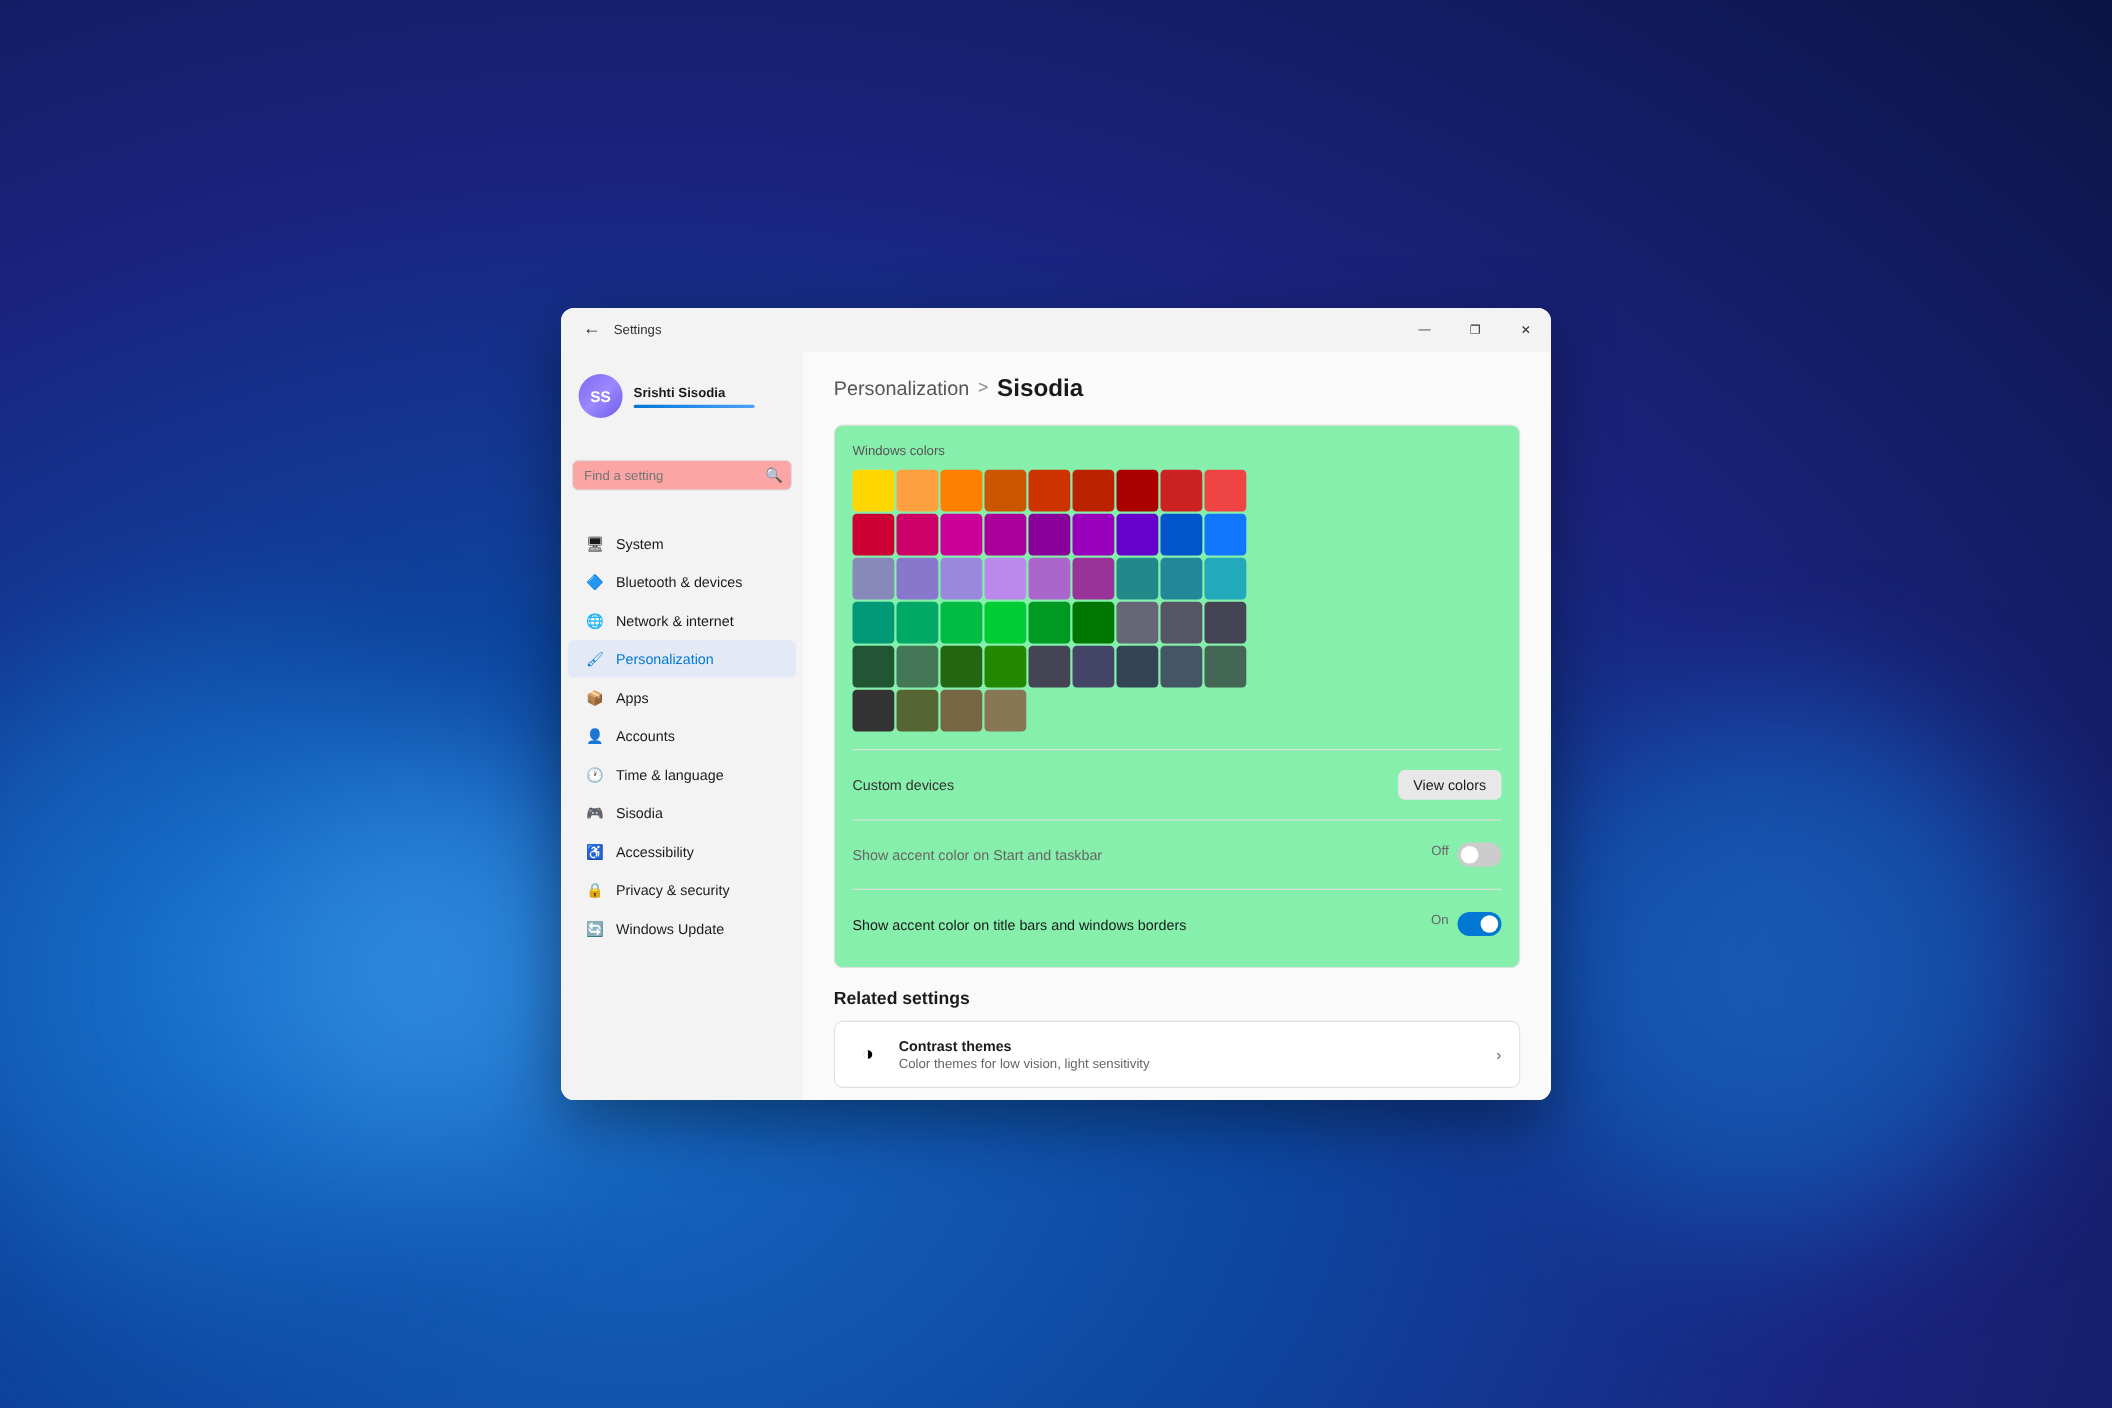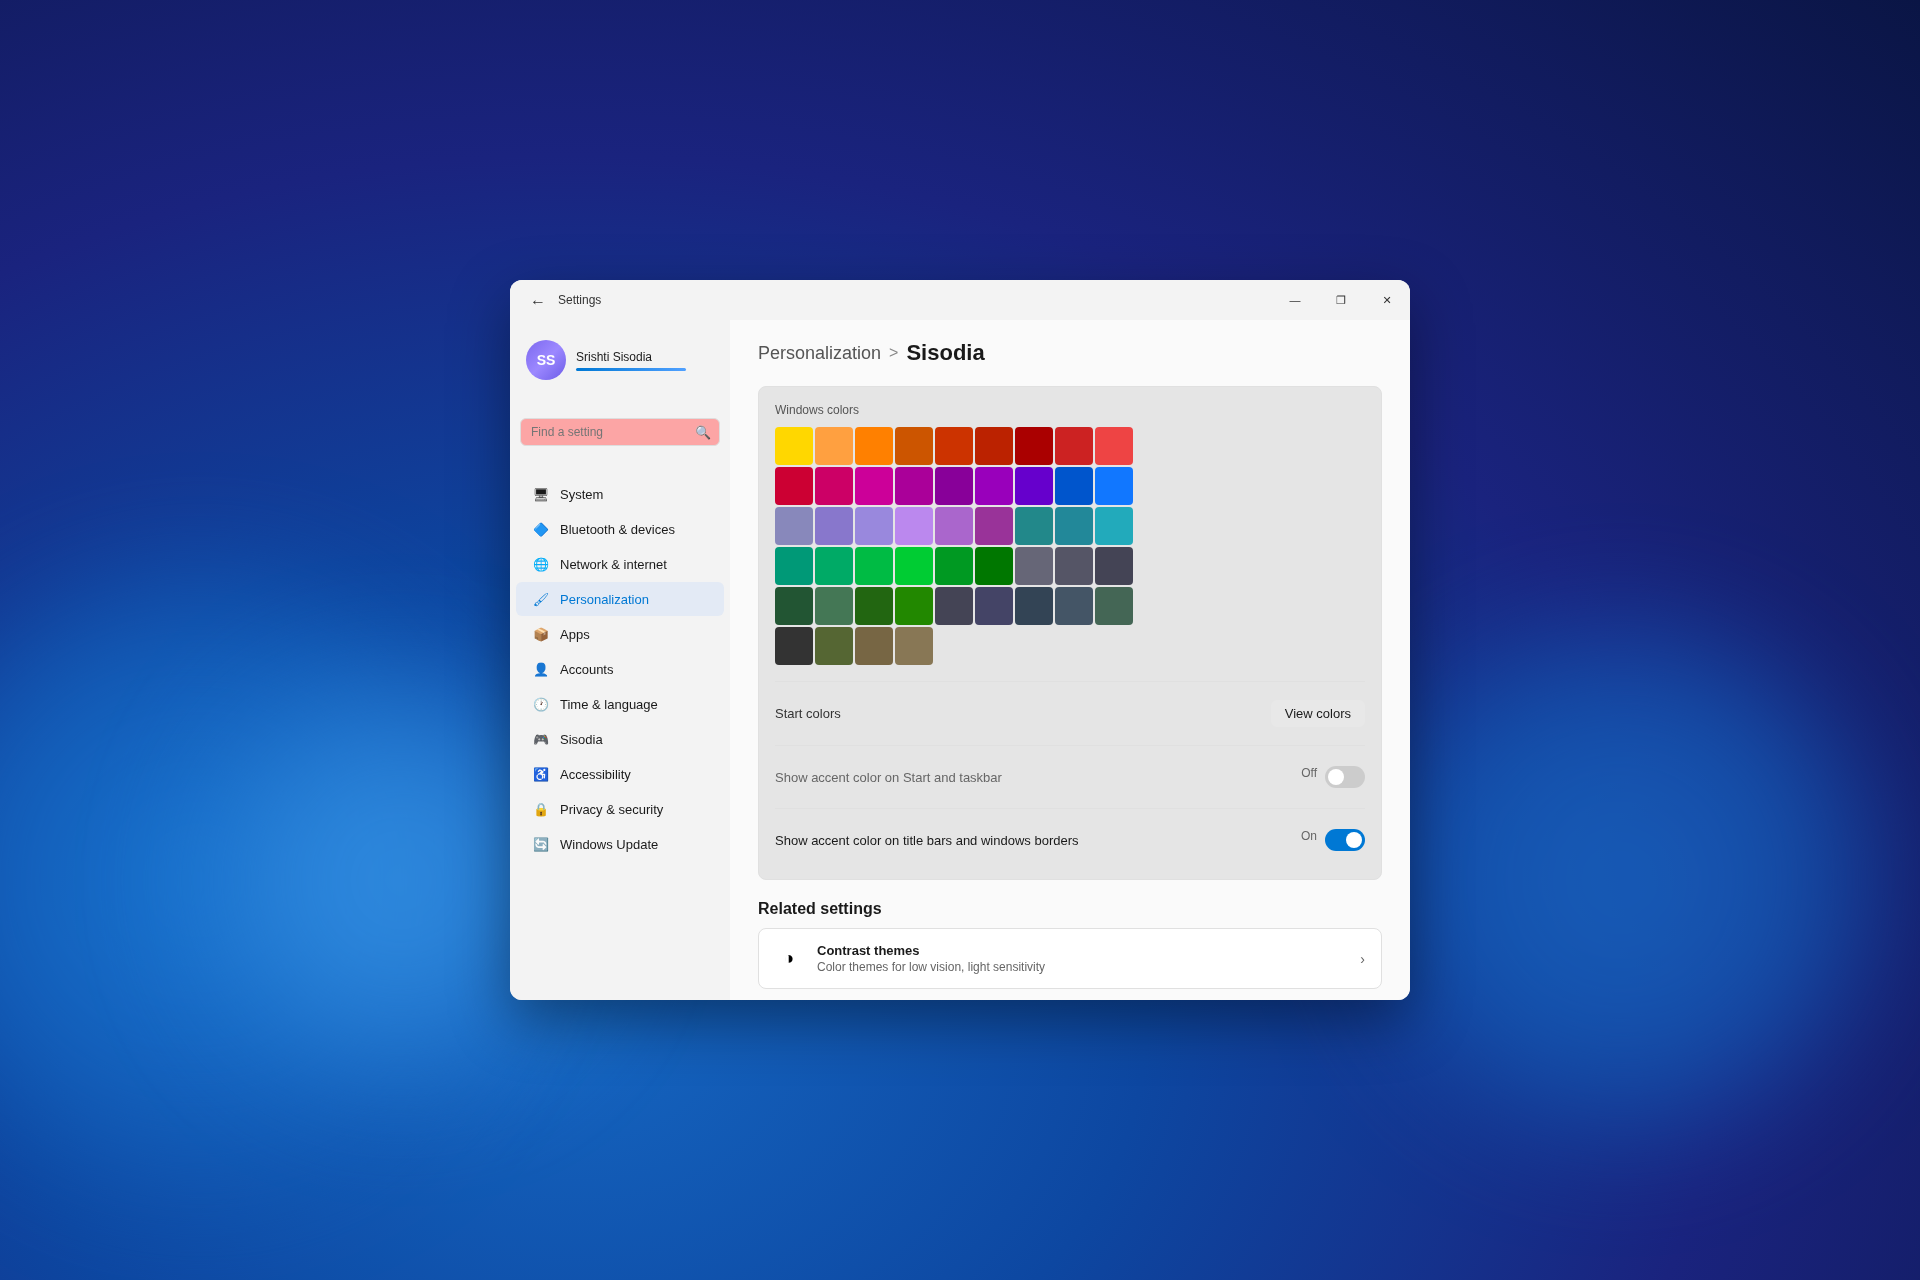--- a/index.html
+++ b/index.html
@@ -120,21 +120,21 @@
       justify-content: center;
       font-size: 14px;
       color: white;
       font-weight: bold;
     }
     .user-info {
       flex: 1;
     }
     .user-name {
       font-size: 12px;
-      font-weight: 400;
+      font-weight: 700;
       color: #1a1a1a;
     }
     .user-bar {
       height: 3px;
       background: linear-gradient(90deg, #0078d4, #50a0ff);
       border-radius: 2px;
       margin-top: 4px;
       width: 80%;
     }
     .search-box {
@@ -335,21 +335,21 @@
     .card-subtitle {
       font-size: 12px;
       color: #666;
       margin-top: 2px;
     }
     .card-chevron {
       font-size: 14px;
       color: #666;
     }
     .colors-section-wrapper {
-      background: #e5e5e5;
+      background: #86efac;
       border-radius: 8px;
       border: 1px solid #e0e0e0;
       padding: 16px;
       margin-bottom: 12px;
     }
     .back-btn {
       background: none;
       border: none;
       cursor: pointer;
       font-size: 16px;
@@ -515,21 +515,21 @@
               <div class="color-swatch" title="#333333" style="background-color: rgb(51, 51, 51);"></div>
               <div class="color-swatch" title="#556633" style="background-color: rgb(85, 102, 51);"></div>
               <div class="color-swatch" title="#776644" style="background-color: rgb(119, 102, 68);"></div>
               <div class="color-swatch" title="#887755" style="background-color: rgb(136, 119, 85);"></div>
             </div>
           </div>
 
         <div class="divider"></div>
 
         <div class="custom-colors-row">
-          <span class="custom-colors-label">Start colors</span>
+          <span class="custom-colors-label">Custom devices</span>
           <button class="view-colors-btn">View colors</button>
         </div>
 
         <div class="divider"></div>
 
         <div class="toggle-row">
           <span class="toggle-row-label">Show accent color on Start and taskbar</span>
           <div class="toggle-area">
             <span>Off</span>
             <div class="toggle off">

